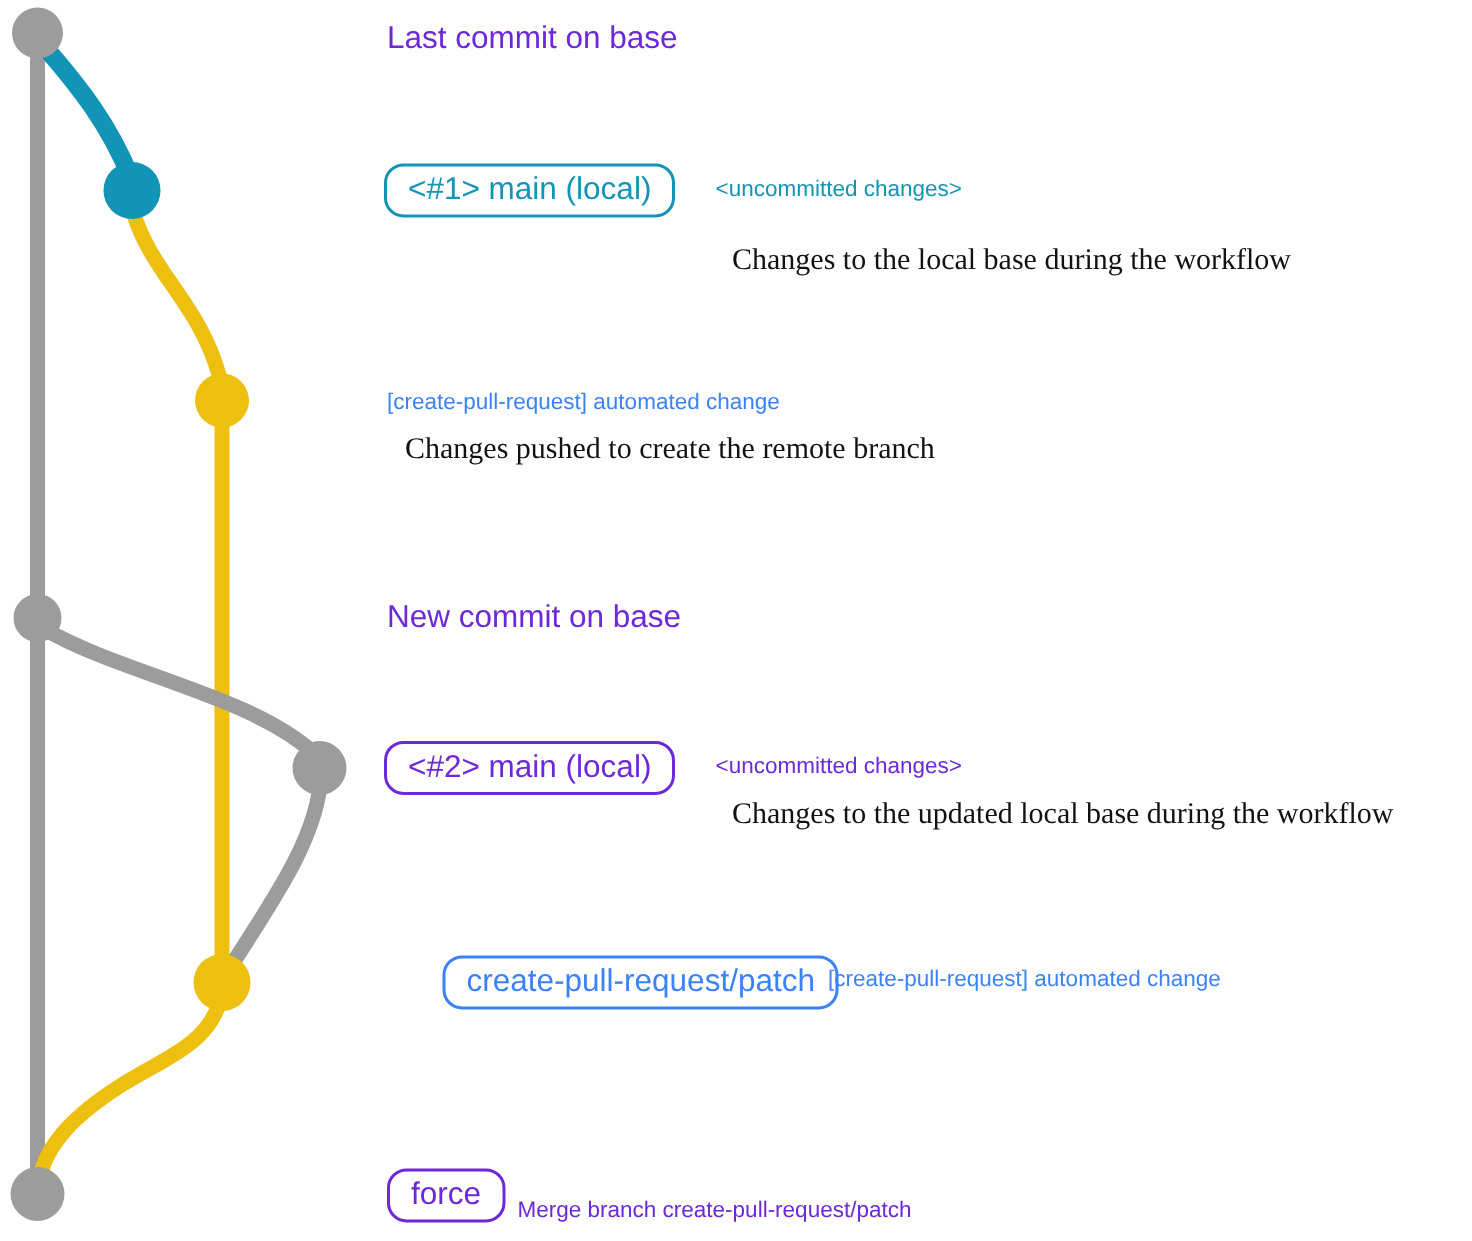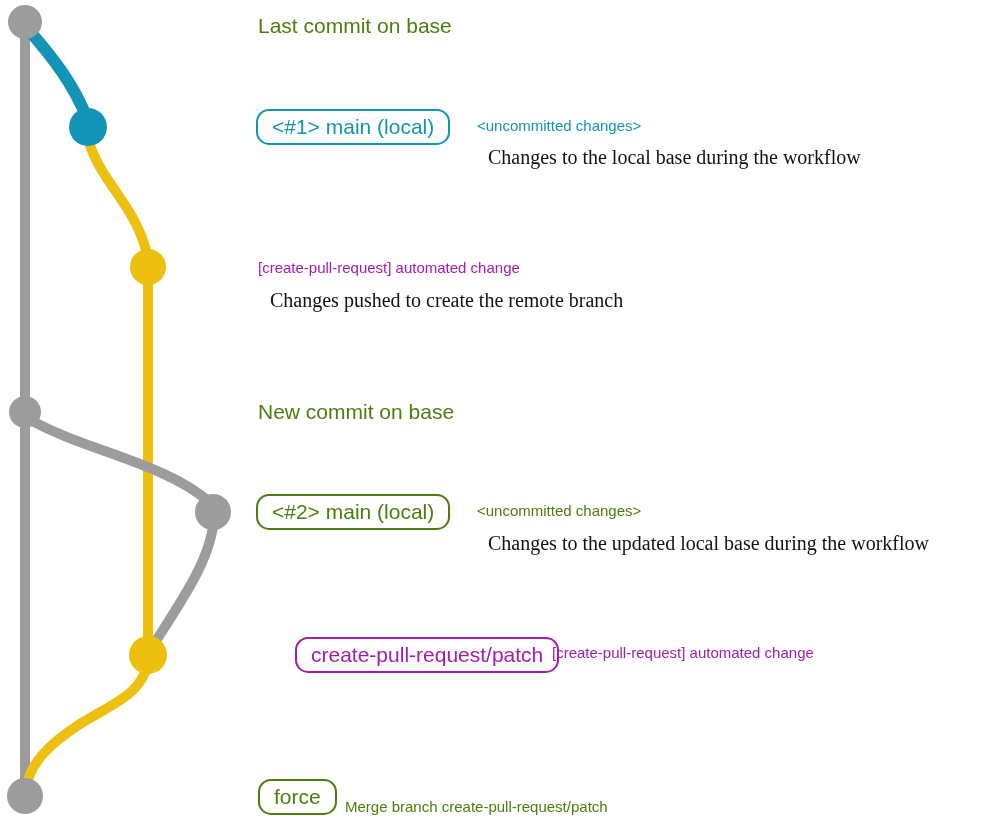--- a/index.html
+++ b/index.html
@@ -25,23 +25,23 @@
     border: 2px solid currentColor;
     border-radius: 13px;
     padding: 4px 14px;
     font-size: 21px;
   }
   .desc {
     font-family: "Liberation Serif", serif;
     font-size: 20px;
     color: #121212;
   }
-  .c-gray   { color: #4d7c0f; }
+  .c-gray   { color: #6d28d9; }
   .c-blue   { color: #1294b6; }
-  .c-yellow { color: #a21caf; }
+  .c-yellow { color: #3b82f6; }
 </style>
 </head>
 <body>
 
 <div id="stage">
 
   <svg id="graph-svg" width="245" height="827" viewBox="0 0 245 827">
 
     <line x1="25" y1="22" x2="25" y2="795" stroke-width="10" stroke="#9c9c9c"></line>
 
@@ -65,21 +65,21 @@
     <circle cx="148" cy="655" r="19" fill="#edbf0e"></circle>
     <circle cx="25" cy="796" r="18" fill="#9c9c9c"></circle>
   </svg>
 
   <div class="abs plain c-gray" style="left:258px; top:26px;">Last commit on base</div>
 
   <div class="abs c-blue" style="left:256px; top:127px;">
     <span class="badge">&lt;#1&gt; main (local)</span>
   </div>
   <div class="abs note c-blue" style="left:477px; top:126px;">&lt;uncommitted changes&gt;</div>
-  <div class="abs desc" style="left:488px; top:157px;">Changes to the local base during the workflow</div>
+  <div class="abs desc" style="left:488px; top:174px;">Changes to the local base during the workflow</div>
 
   <div class="abs note c-yellow" style="left:258px; top:268px;">[create-pull-request] automated change</div>
   <div class="abs desc" style="left:270px; top:300px;font-family:Liberation Serif, serif;">Changes pushed to create the remote branch</div>
 
   <div class="abs plain c-gray" style="left:258px; top:412px;text-align:right;">New commit on base</div>
 
   <div class="abs c-gray" style="left:256px; top:512px;">
     <span class="badge">&lt;#2&gt; main (local)</span>
   </div>
   <div class="abs note c-gray" style="left:477px; top:511px;">&lt;uncommitted changes&gt;</div>

